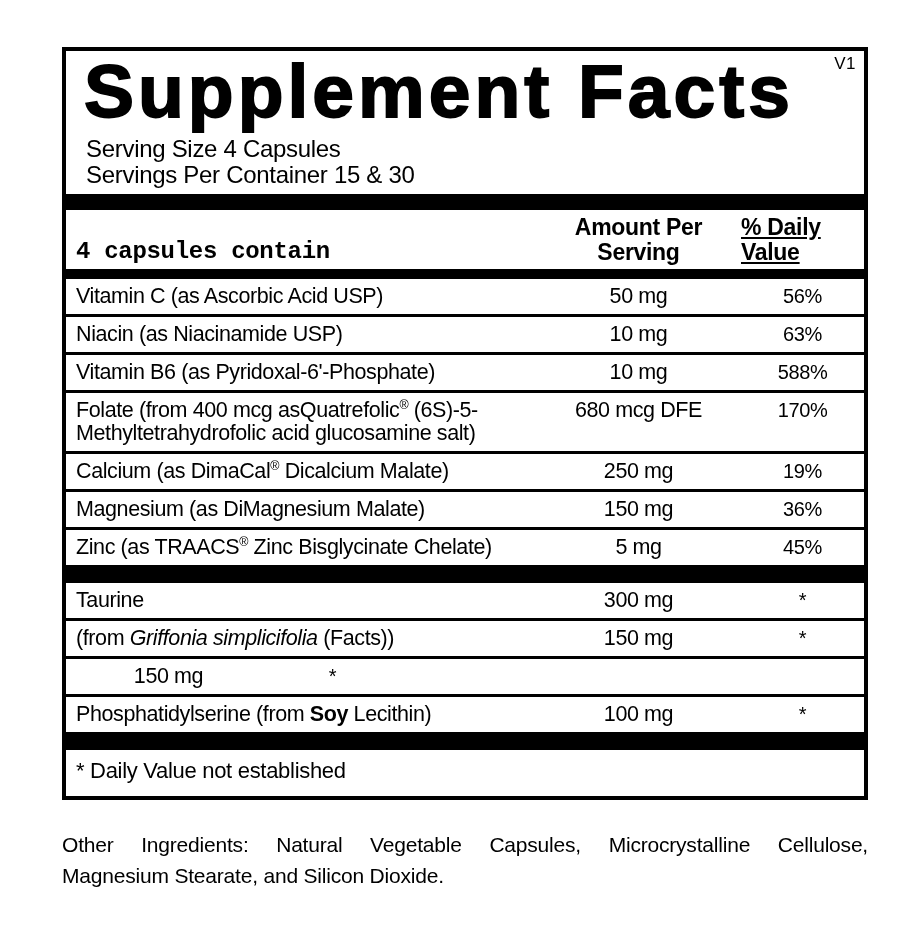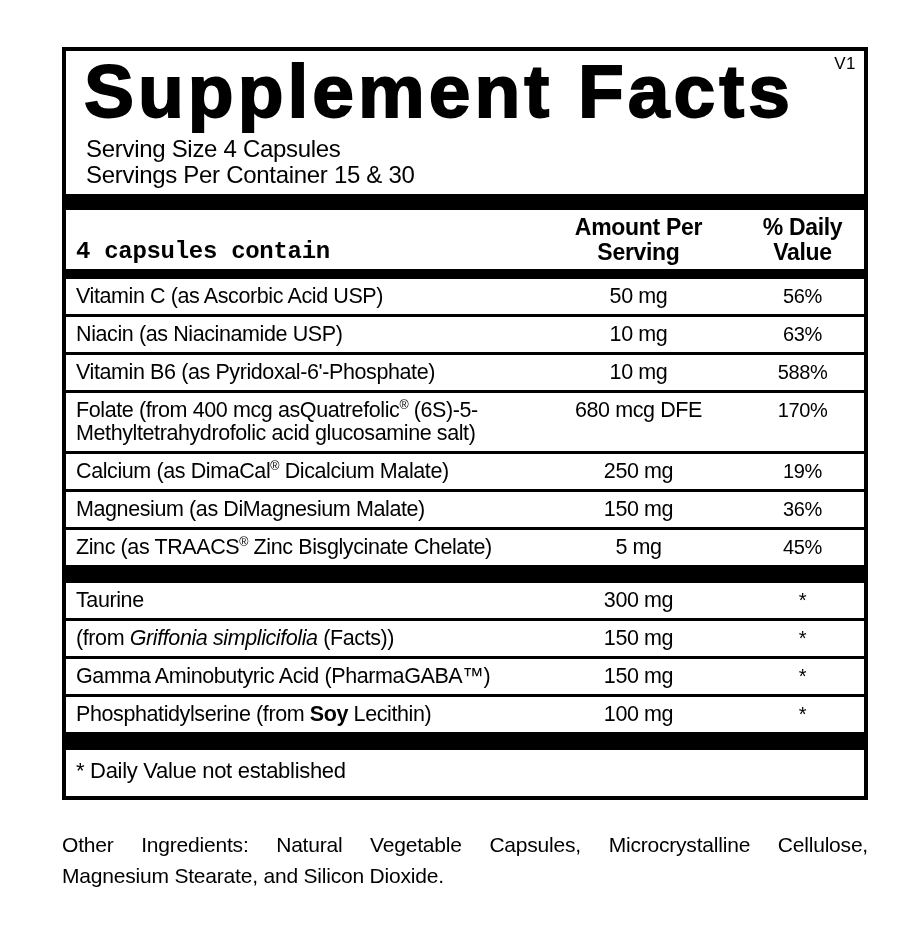--- a/index.html
+++ b/index.html
@@ -24,21 +24,21 @@
     -webkit-text-stroke:1.8px #000;
   }
   .serving { margin:9px 0 0 20px; font-size:24px; line-height:26px; letter-spacing:-0.3px; }
   .bar { background:#000; width:100%; }
   .bar-xl { height:16px; margin-top:6px; }
   .bar-md { height:10px; }
   .bar-lg { height:18px; }
   .thead { display:flex; align-items:flex-end; padding:5px 0 4px 0; }
   .th1 { flex:1; padding-left:10px; font-size:24px; font-weight:700; letter-spacing:-0.3px;font-family:Liberation Mono, monospace; }
   .th2 { width:205px; text-align:center; font-size:23px; font-weight:700; line-height:25px; letter-spacing:-0.3px; }
-  .th3 { width:123px; text-align:center; font-size:23px; font-weight:700; line-height:25px; letter-spacing:-0.3px; }
+  .th3 { width:123px; text-align:left; font-size:23px; font-weight:700; line-height:25px; letter-spacing:-0.3px;text-decoration:underline; }
   .rows .row { display:flex; align-items:flex-start; padding:6px 0; }
   .rows .row + .row { border-top:3.5px solid #000; }
   .cell { letter-spacing:-0.4px; }
   .cname { flex:1; min-width:0; padding-left:10px; font-size:21.5px; line-height:23px; }
   .nline { white-space:nowrap; }
   .camt { width:205px; text-align:center; font-size:21.5px; line-height:23px; }
   .cdv  { width:123px; text-align:center; font-size:20px; line-height:23px; }
   sup { font-size:0.58em; vertical-align:super; line-height:0; }
   i { font-style:italic; }
   b { font-weight:700; }
@@ -141,23 +141,20 @@
         <div class="cell cdv">*</div>
       </div>
       <div class="row">
         <div class="cell cname">
           <div class="nline"><span>(from </span><i>Griffonia simplicifolia</i><span> (Facts))</span></div>
         </div>
         <div class="cell camt">150 mg</div>
         <div class="cell cdv">*</div>
       </div>
       <div class="row">
-        <div class="cell cname">
-          <div class="nline"><span>Gamma Aminobutyric Acid (PharmaGABA™)</span></div>
-        </div>
         <div class="cell camt">150 mg</div>
         <div class="cell cdv">*</div>
       </div>
       <div class="row">
         <div class="cell cname">
           <div class="nline"><span>Phosphatidylserine (from </span><b>Soy</b><span> Lecithin)</span></div>
         </div>
         <div class="cell camt">100 mg</div>
         <div class="cell cdv">*</div>
       </div>

